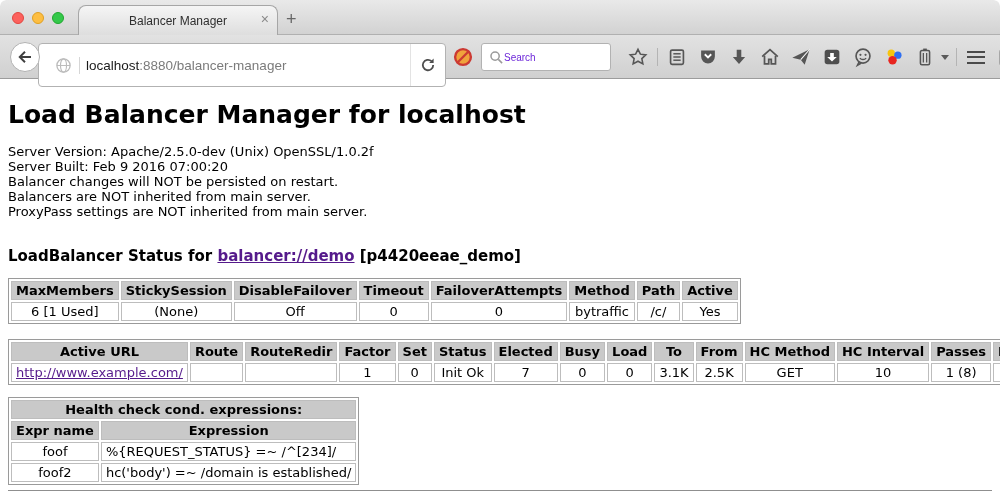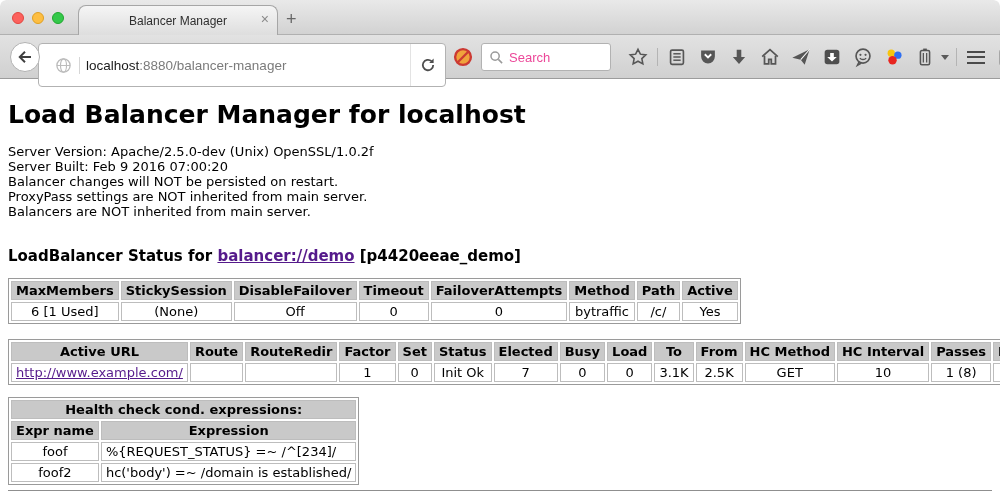--- a/index.html
+++ b/index.html
@@ -22,21 +22,21 @@
   .toolbar { position:relative; height:44px; background:linear-gradient(#e2e2e2,#d0d0d0); border-bottom:1px solid #9c9c9c; display:flex; align-items:center; }
   .backbtn { position:absolute; left:10px; top:7px; width:30px; height:30px; background:#fff; border:1px solid #b2b2b2; border-radius:50%; display:flex; align-items:center; justify-content:center; z-index:2; }
   .urlbar { position:absolute; left:38px; top:8px; width:408px; height:44px; background:#fff; border:1px solid #b2b2b2; border-radius:4px; display:flex; align-items:center; padding-left:16px; }
   .urlbar .globe { margin-right:6px; border-right:1px solid #d6d6d6; padding-right:7px; display:flex; align-items:center; }
   .url-text { font-size:13.5px; white-space:nowrap; overflow:hidden; flex:1; }
   .url-domain { color:#1a1a1a; }
   .url-path { color:#7b7b7b; }
   .reload { padding:0 9px; display:flex; align-items:center; border-left:1px solid #e3e3e3; height:100%; }
   .blockicon { position:absolute; left:452px; top:11px; }
   .searchbar { position:absolute; left:481px; top:8px; width:130px; height:28px; background:#fff; border:1px solid #b2b2b2; border-radius:3px; display:flex; align-items:center; padding-left:7px; }
-  .search-ph { font-size:13px; color:#ec4899; margin-left:5px; }
+  .search-ph { font-size:10px; color:#6d28d9; }
   .iconrow { position:absolute; left:626px; top:0; height:44px; display:flex; align-items:center; gap:7px; }
   .ticon { width:24px; height:24px; display:flex; align-items:center; justify-content:center; }
   .vsep { width:1px; height:18px; background:#b4b4b4; }
   .caret-down { width:0; height:0; border-left:4px solid transparent; border-right:4px solid transparent; border-top:5px solid #5a5a5a; margin-left:-3px; }
   .hamburger { width:18px; height:13px; border-top:2.5px solid #4a4a4a; border-bottom:2.5px solid #4a4a4a; position:relative; }
   .hamburger::after { content:""; position:absolute; left:0; right:0; top:3px; height:2.5px; background:#4a4a4a; }
 
   
   .content { padding:0 8px; font-family:"DejaVu Sans",sans-serif; color:#000; }
   h1 { margin-top:21px; font-size:25px; font-weight:bold; letter-spacing:0; }
@@ -203,22 +203,22 @@
     </div>
   </div>
 
   <div class="content">
     <h1>Load Balancer Manager for localhost</h1>
 
     <div class="server-info">
       <div>Server Version: Apache/2.5.0-dev (Unix) OpenSSL/1.0.2f</div>
       <div>Server Built: Feb 9 2016 07:00:20</div>
       <div>Balancer changes will NOT be persisted on restart.</div>
+      <div>Balancers are NOT inherited from main server.</div>
       <div>ProxyPass settings are NOT inherited from main server.</div>
-      <div>Balancers are NOT inherited from main server.</div>
     </div>
 
     <div class="status-heading"><span>LoadBalancer Status for </span><a href="#" class="plink">balancer://demo</a><span> [p4420eeae_demo]</span></div>
 
     <table class="balancer-table">
       <tbody>
           <tr>
         <th>MaxMembers</th>
         <th>StickySession</th>
         <th>DisableFailover</th>

